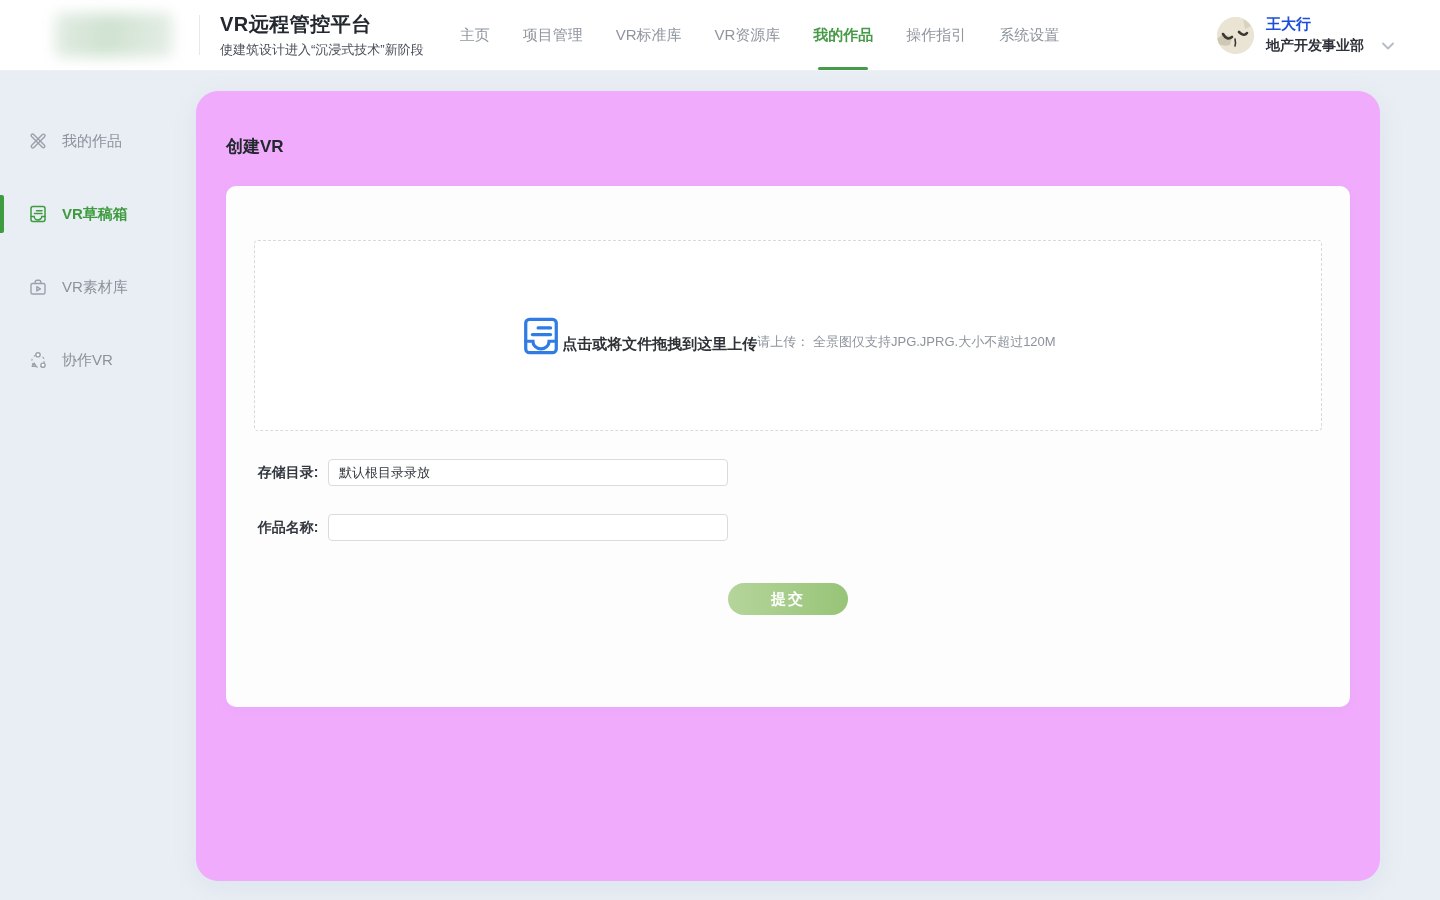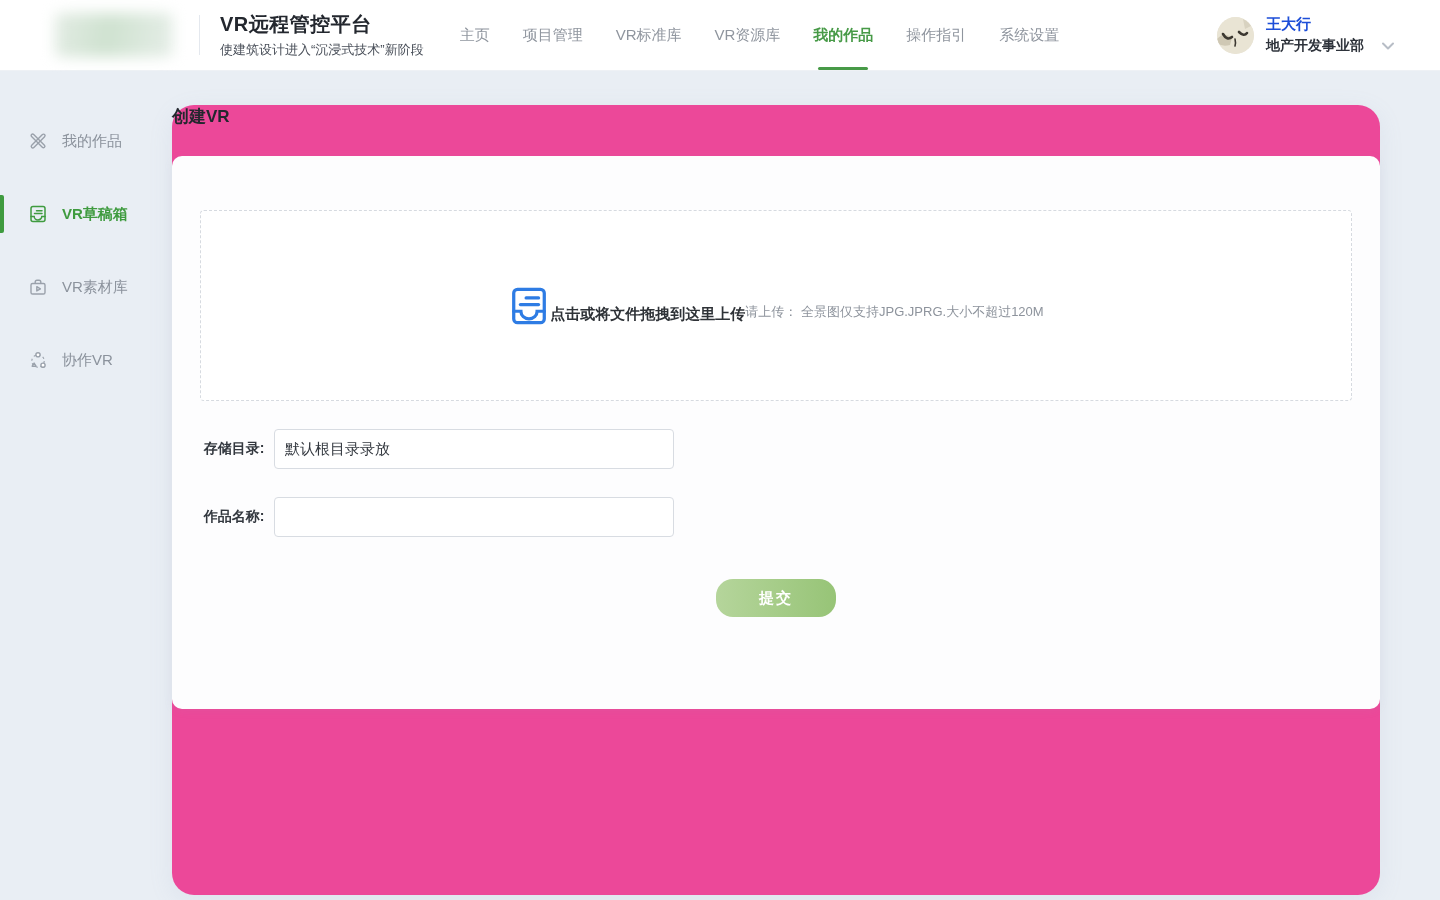--- a/index.html
+++ b/index.html
@@ -54,22 +54,24 @@
     font-size:15px; color:#8b929c;
   }
   .side-item.active { color:#3f9b3f; font-weight:600; }
   .side-active-bar {
     position:absolute; left:0; top:-6px; width:4px; height:38px;
     background:#3f9b3f; border-radius:0 2px 2px 0;
   }
 
   .main-wrap { flex:1; padding:20px 60px 0 0; }
   .card {
-    background:#ec4899; border-radius:22px; height:790px;
+    background:#f0abfc; border-radius:22px; height:790px;
     box-shadow:0 6px 24px rgba(140,160,190,.12);
+    padding:30px;
+    margin-left:24px;
   }
   .page-title { font-size:17px; font-weight:700; color:#23272e; margin:14px 0 28px 0; }
 
   .inner-card {
     background:#fdfdfe; border-radius:10px; padding:30px 28px 92px 28px;
     box-shadow:0 2px 10px rgba(150,165,190,.08);
   }
   .select-pill {
     display:inline-flex; align-items:center; height:32px; padding:0 22px;
     border:none; border-radius:16px; cursor:pointer;
@@ -85,27 +87,27 @@
   .upload-main { font-size:15px; font-weight:700; color:#2e3237; margin-top:17px; }
   .upload-hint { font-size:13px; color:#8d939c; margin-top:12px; }
 
   .form-area { margin-top:28px; }
   .form-row { display:flex; align-items:center; margin-bottom:28px; }
   .form-label {
     width:68px; text-align:center; margin-right:6px; flex:none;
     font-size:14px; font-weight:700; color:#33383f;
   }
   .form-input {
-    width:400px; height:40px; border:1px solid #d8dce2; border-radius:4px;
-    padding:0 10px; font-size:15px; color:#33383f; background:#ffffff;
+    width:400px; height:27px; border:1px solid #d8dce2; border-radius:4px;
+    padding:0 10px; font-size:13px; color:#33383f; background:#ffffff;
     font-family:inherit; outline:none;
   }
   .submit-row { display:flex; justify-content:center; margin-top:42px; }
   .submit-btn {
-    width:120px; height:38px; border:none; border-radius:17px; cursor:pointer;
+    width:120px; height:32px; border:none; border-radius:17px; cursor:pointer;
     background:linear-gradient(90deg,#b5d59b 0%,#97c477 100%);
     color:#ffffff; font-size:15px; font-weight:700; letter-spacing:2px;
     font-family:Liberation Serif, serif;
   }
   .icon { display:inline-flex; flex:none; }
 </style>
 </head>
 <body>
 
 <div class="header">

